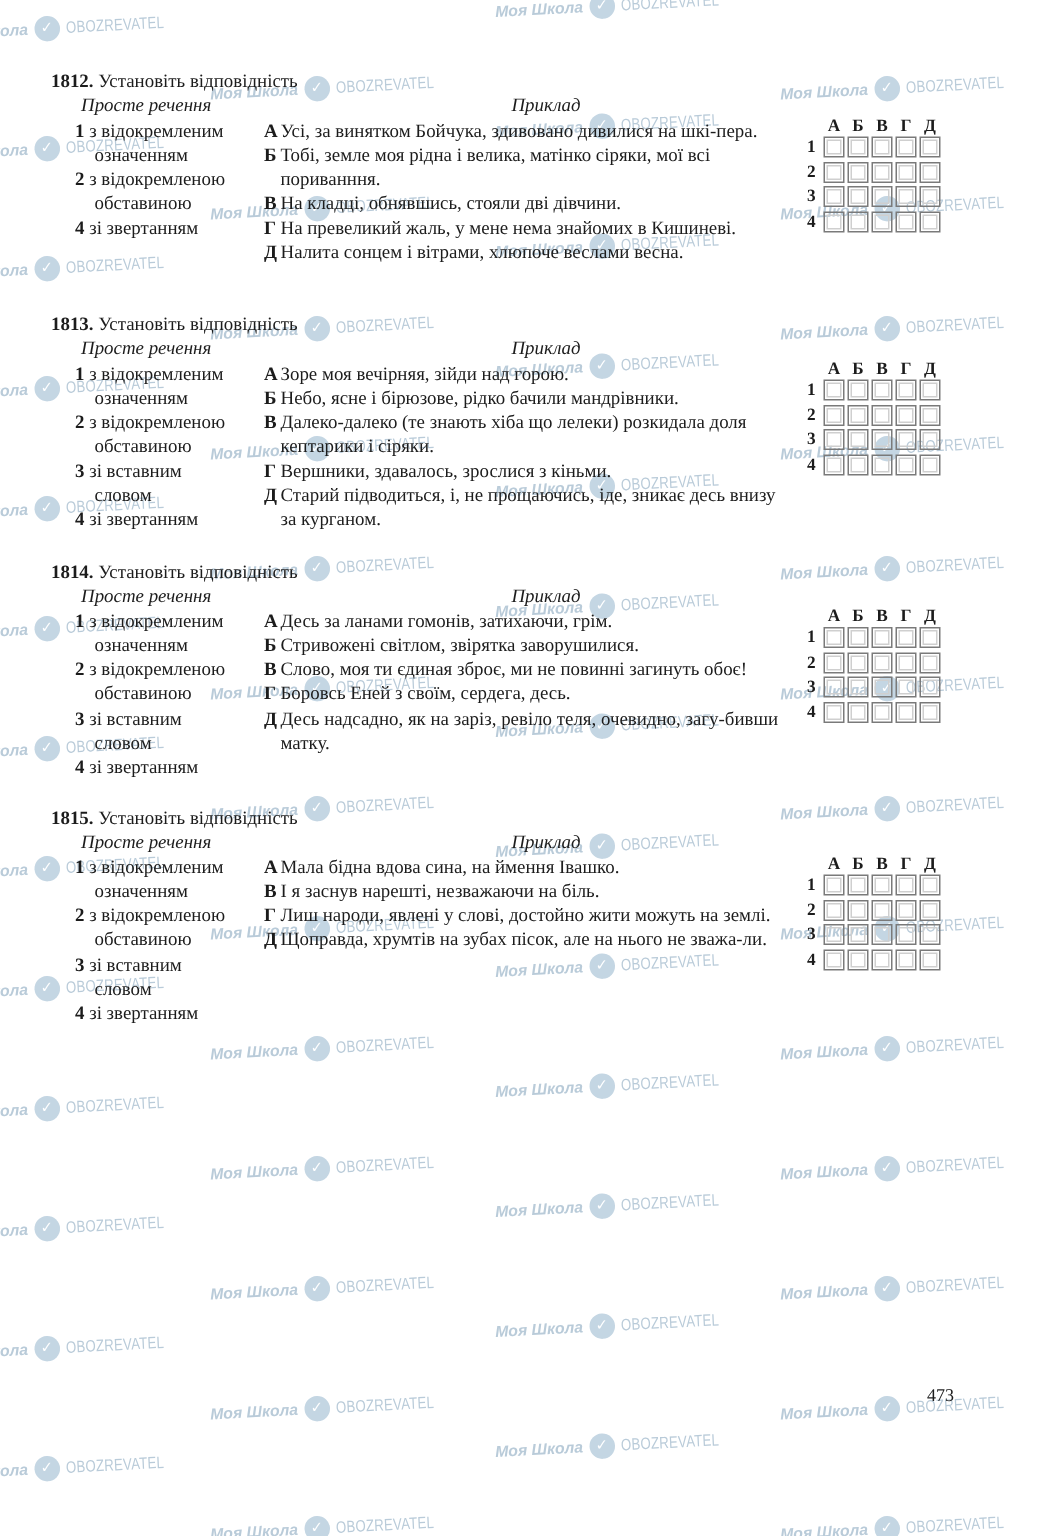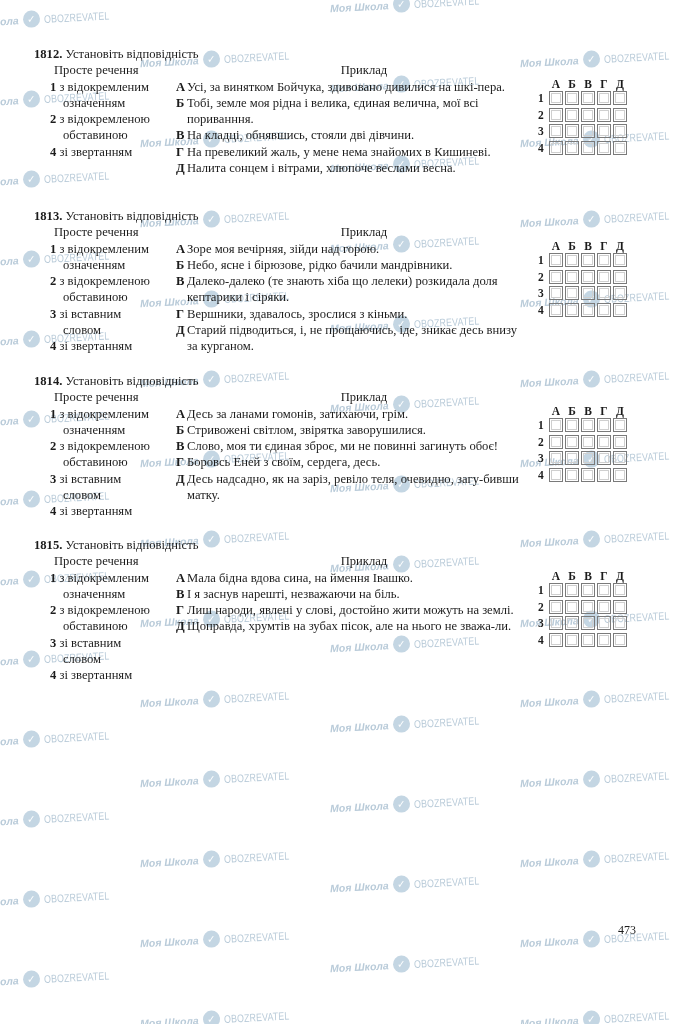--- a/index.html
+++ b/index.html
@@ -19,21 +19,21 @@
     width: 17px; height: 17px; border-radius: 50%; background: #c4d6e3;
     display: inline-flex; align-items: center; justify-content: center;
     color: #fff; font-size: 10px; font-family: "DejaVu Sans", sans-serif;
   }
   .wm .ob { font-family: "Liberation Sans", sans-serif; font-size: 11px; letter-spacing: 0.2px; transform: scaleX(0.8); transform-origin: left; }
 
   .content { position: absolute; inset: 0; z-index: 1; }
   .exercise { position: absolute; left: 34px; width: 490px; font-size: 12.6px; line-height: 16.3px; }
   .ex-title { margin: 0; }
   .ex-num { font-weight: bold; }
-  .head-row { display: flex; }
+  .head-row { display: flex; font-style: italic; }
   .head-left { width: 140px; padding-left: 20px; box-sizing: border-box; }
   .head-right { flex: 1; text-align: center; padding-left: 30px; }
   .cols { display: flex; }
   .left-col { width: 142px; padding-left: 16px; box-sizing: border-box; }
   .right-col { flex: 1; }
   .opt { display: block; }
   .opt .n, .ex .l { font-weight: bold; }
   .opt .cont { padding-left: 13px; display: block; }
   .ex { display: block; padding-left: 11px; text-indent: -11px; }
   .ex .l { display: inline-block; width: 11px; text-indent: 0; }
@@ -322,21 +322,21 @@
         <div class="head-right">Приклад</div>
       </div>
       <div class="cols">
         <div class="left-col">
           <div class="opt"><span><span class="n">1</span> <span>з відокремленим</span></span><span class="cont">означенням</span></div>
           <div class="opt"><span><span class="n">2</span> <span>з відокремленою</span></span><span class="cont">обставиною</span></div>
           <div class="opt"><span><span class="n">4</span> <span>зі звертанням</span></span></div>
         </div>
         <div class="right-col">
           <div class="ex"><span class="l">А</span><span>Усі, за винятком Бойчука, здивовано дивилися на шкі-пера.</span></div>
-          <div class="ex"><span class="l">Б</span><span>Тобі, земле моя рідна і велика, єдиная велична, мої всі пориванння.</span></div>
+          <div class="ex"><span class="l">Б</span><span>Тобі, земле моя рідна і велика, матінко сіряки, мої всі пориванння.</span></div>
           <div class="ex"><span class="l">В</span><span>На кладці, обнявшись, стояли дві дівчини.</span></div>
           <div class="ex"><span class="l">Г</span><span>На превеликий жаль, у мене нема знайомих в Кишиневі.</span></div>
           <div class="ex"><span class="l">Д</span><span>Налита сонцем і вітрами, хлюпоче веслами весна.</span></div>
         </div>
       </div>
     </div>
   <div class="exercise" style="top:208px">
       <div class="ex-title"><span class="ex-num">1813.</span> <span>Установіть відповідність</span></div>
       <div class="head-row">
         <div class="head-left">Просте речення</div>

